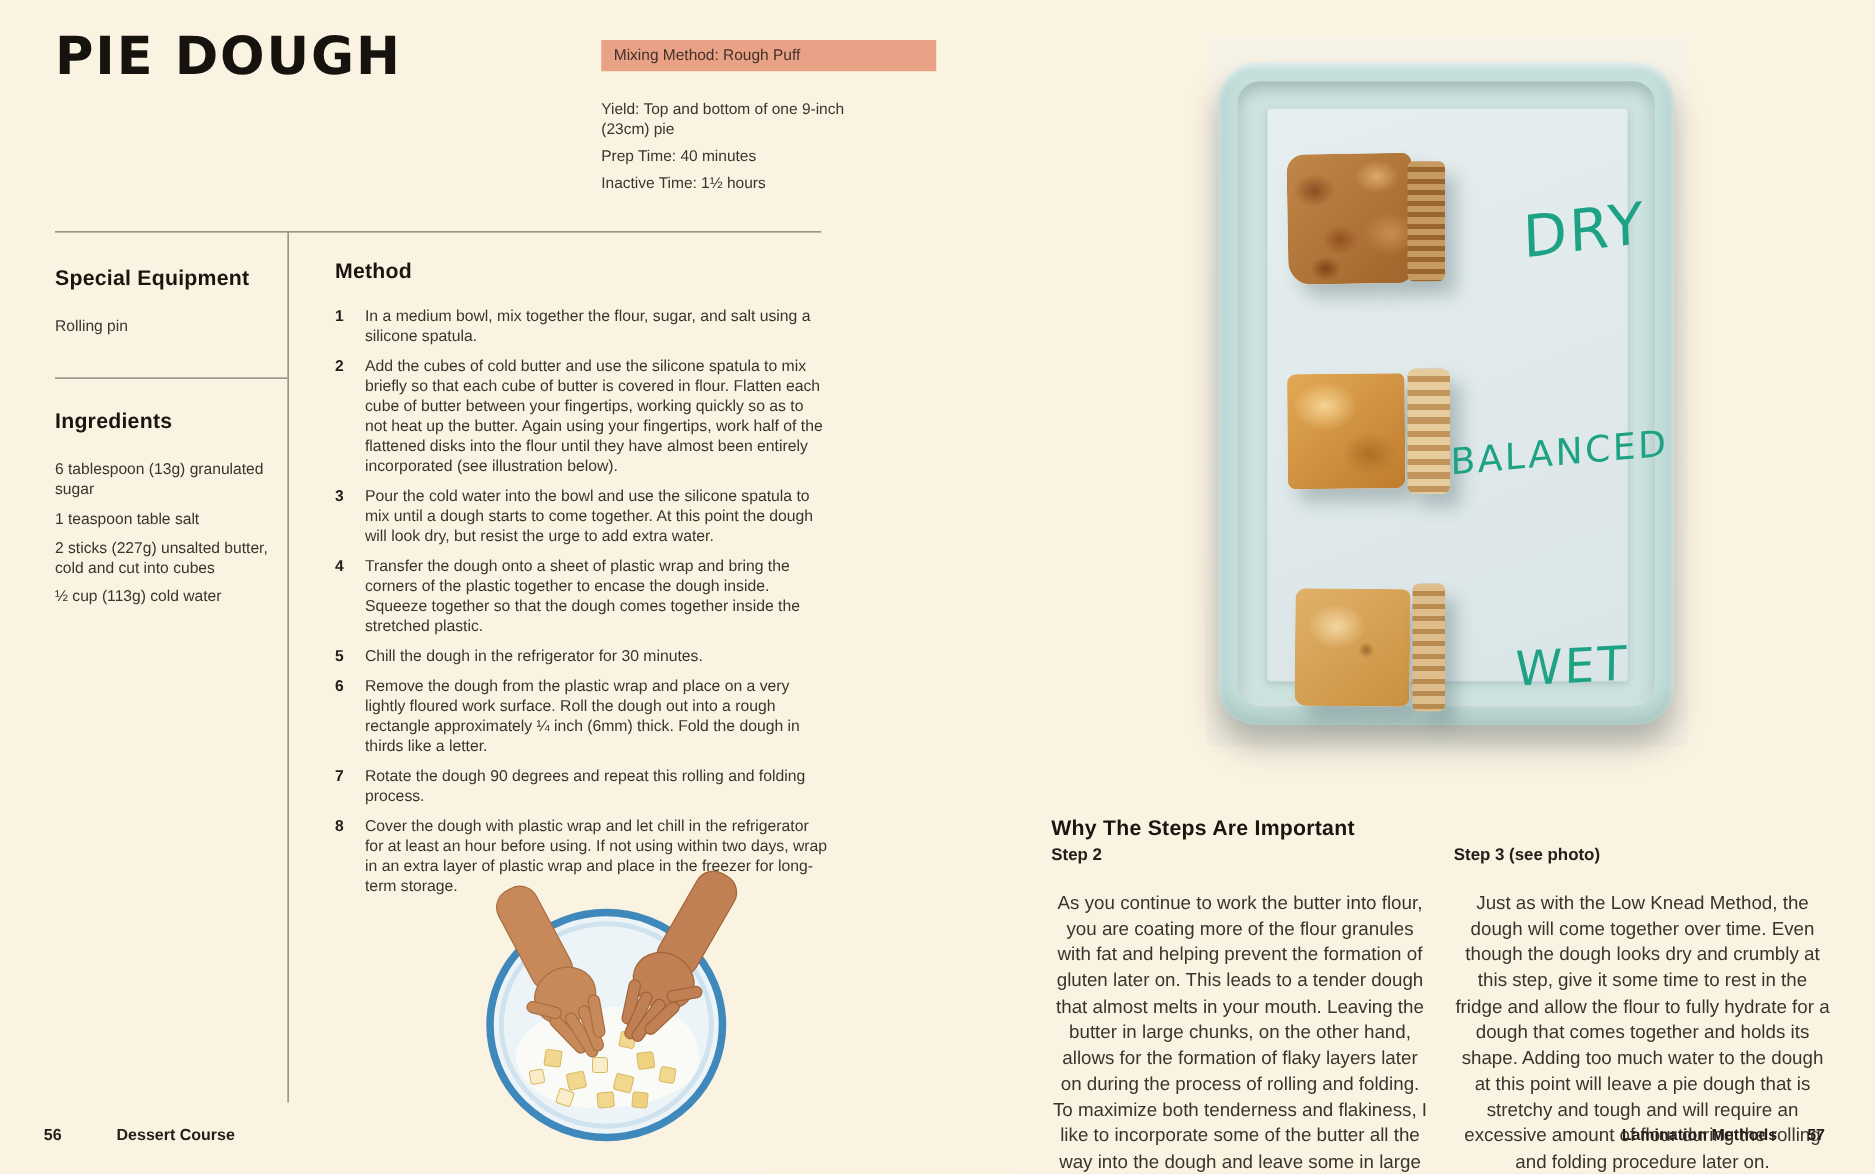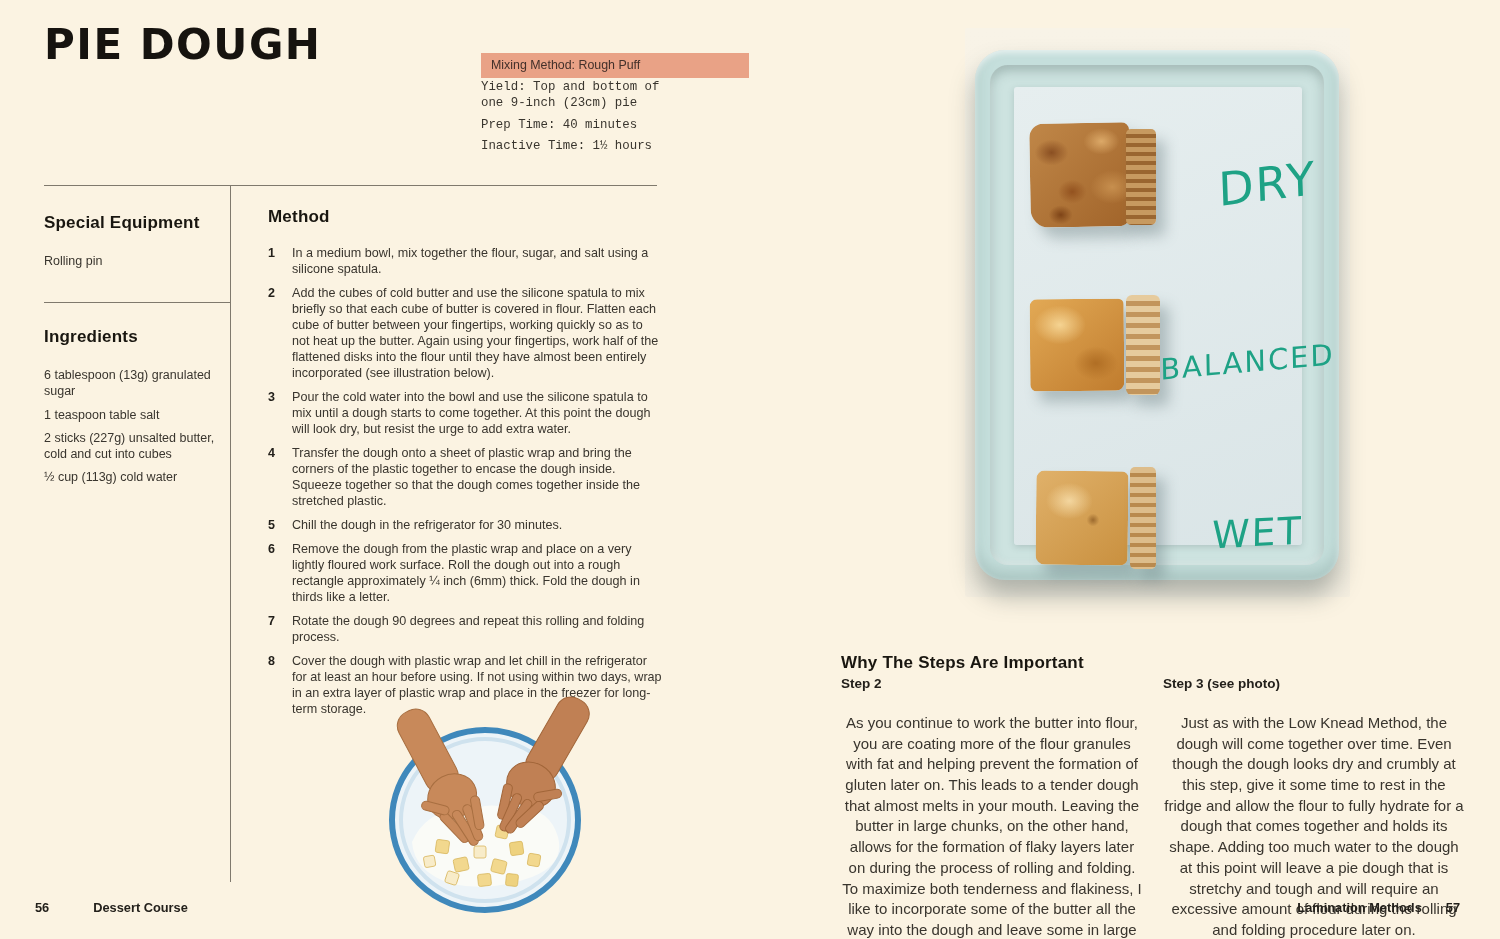--- a/index.html
+++ b/index.html
@@ -12,25 +12,25 @@
   }
   .abs { position:absolute; }
 
   
   .recipe-title {
     left:44px; top:24px; font-size:42px; font-weight:900;
     letter-spacing:1.5px; color:#16130f; line-height:1;
     font-family:"DejaVu Sans", sans-serif;
   }
   .badge {
-    left:481px; top:53px; width:268px; height:25px;
+    left:481px; top:32px; width:268px; height:25px;
     background:#e9a286; color:#43302a; font-size:12.4px;
     line-height:25px; padding-left:10px;
   }
-  .meta { left:481px; top:79px; width:195px; font-size:12.4px; line-height:1.32;font-family:Liberation Mono, monospace; }
+  .meta { left:481px; top:79px; width:195px; font-size:12.4px; line-height:1.32; }
   .meta p { margin-bottom:5px; }
 
   .rule { background:#7f796d; }
   .rule-top    { left:44px;  top:185px; width:613px; height:1px; }
   .rule-vert   { left:230px; top:185px; width:1px;  height:697px; }
   .rule-sub    { left:44px;  top:302px; width:186px; height:1px; }
 
   h2.sect {
     font-size:17px; font-weight:bold; color:#191610; letter-spacing:.2px;
   }

